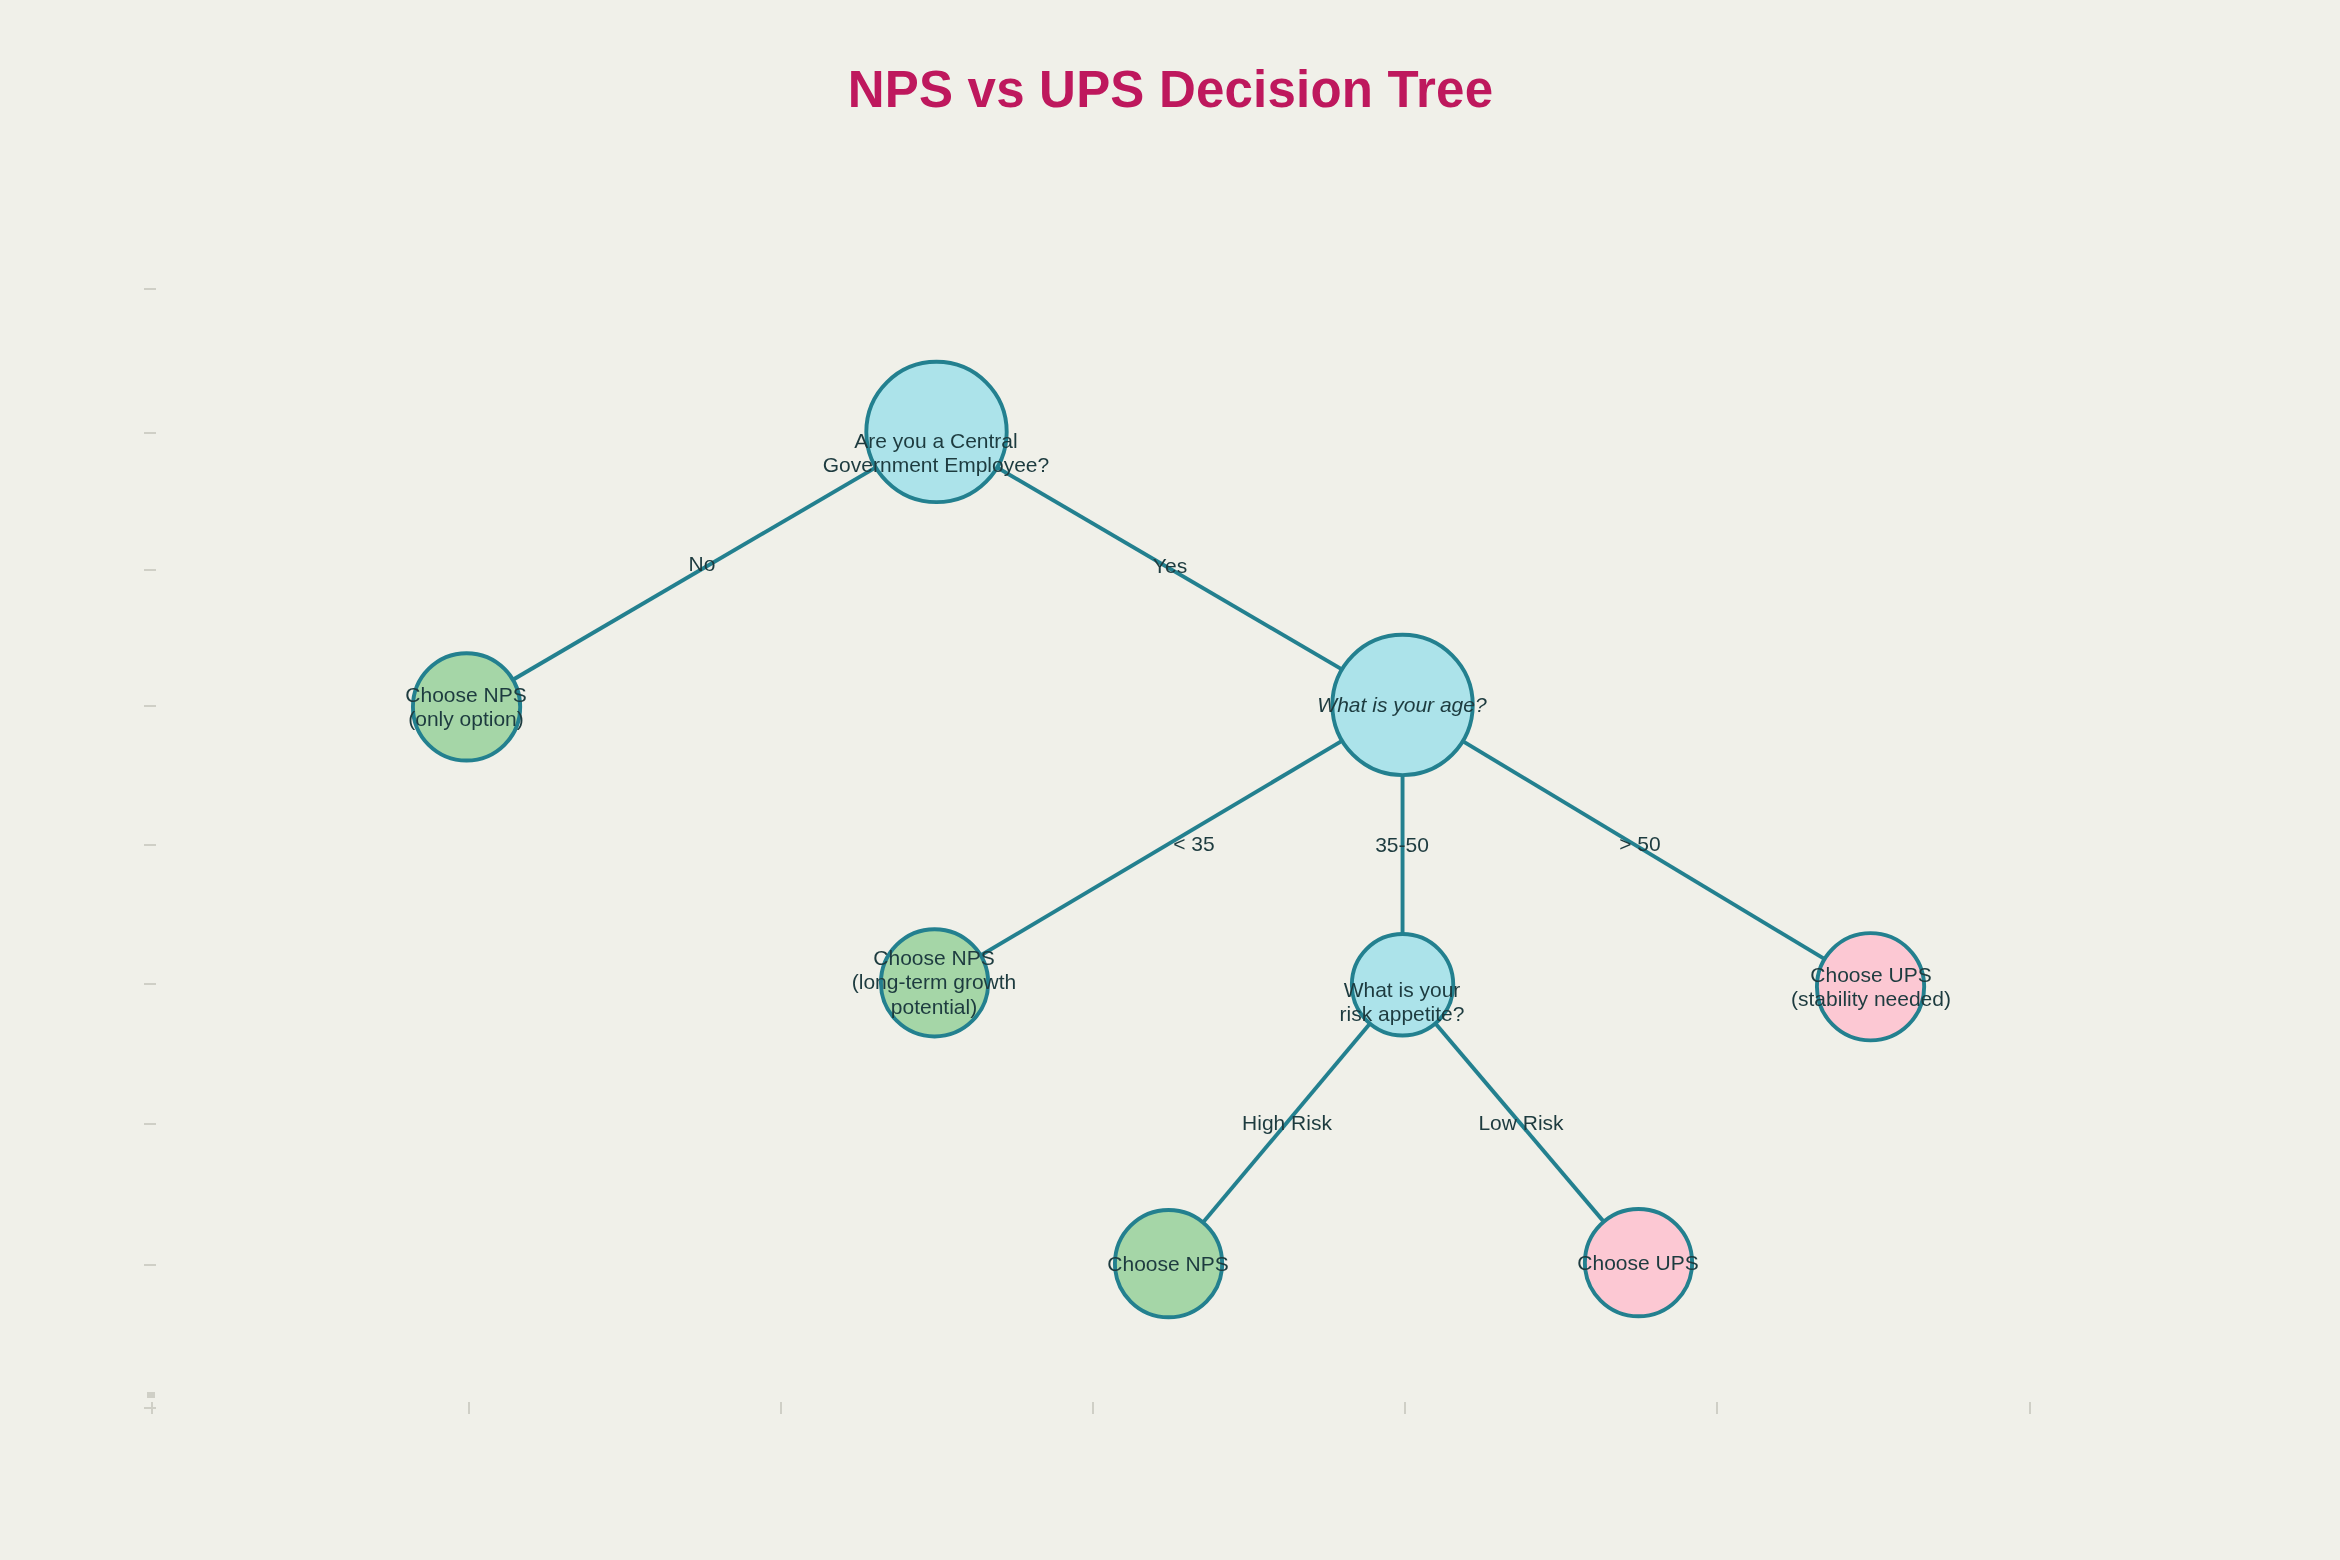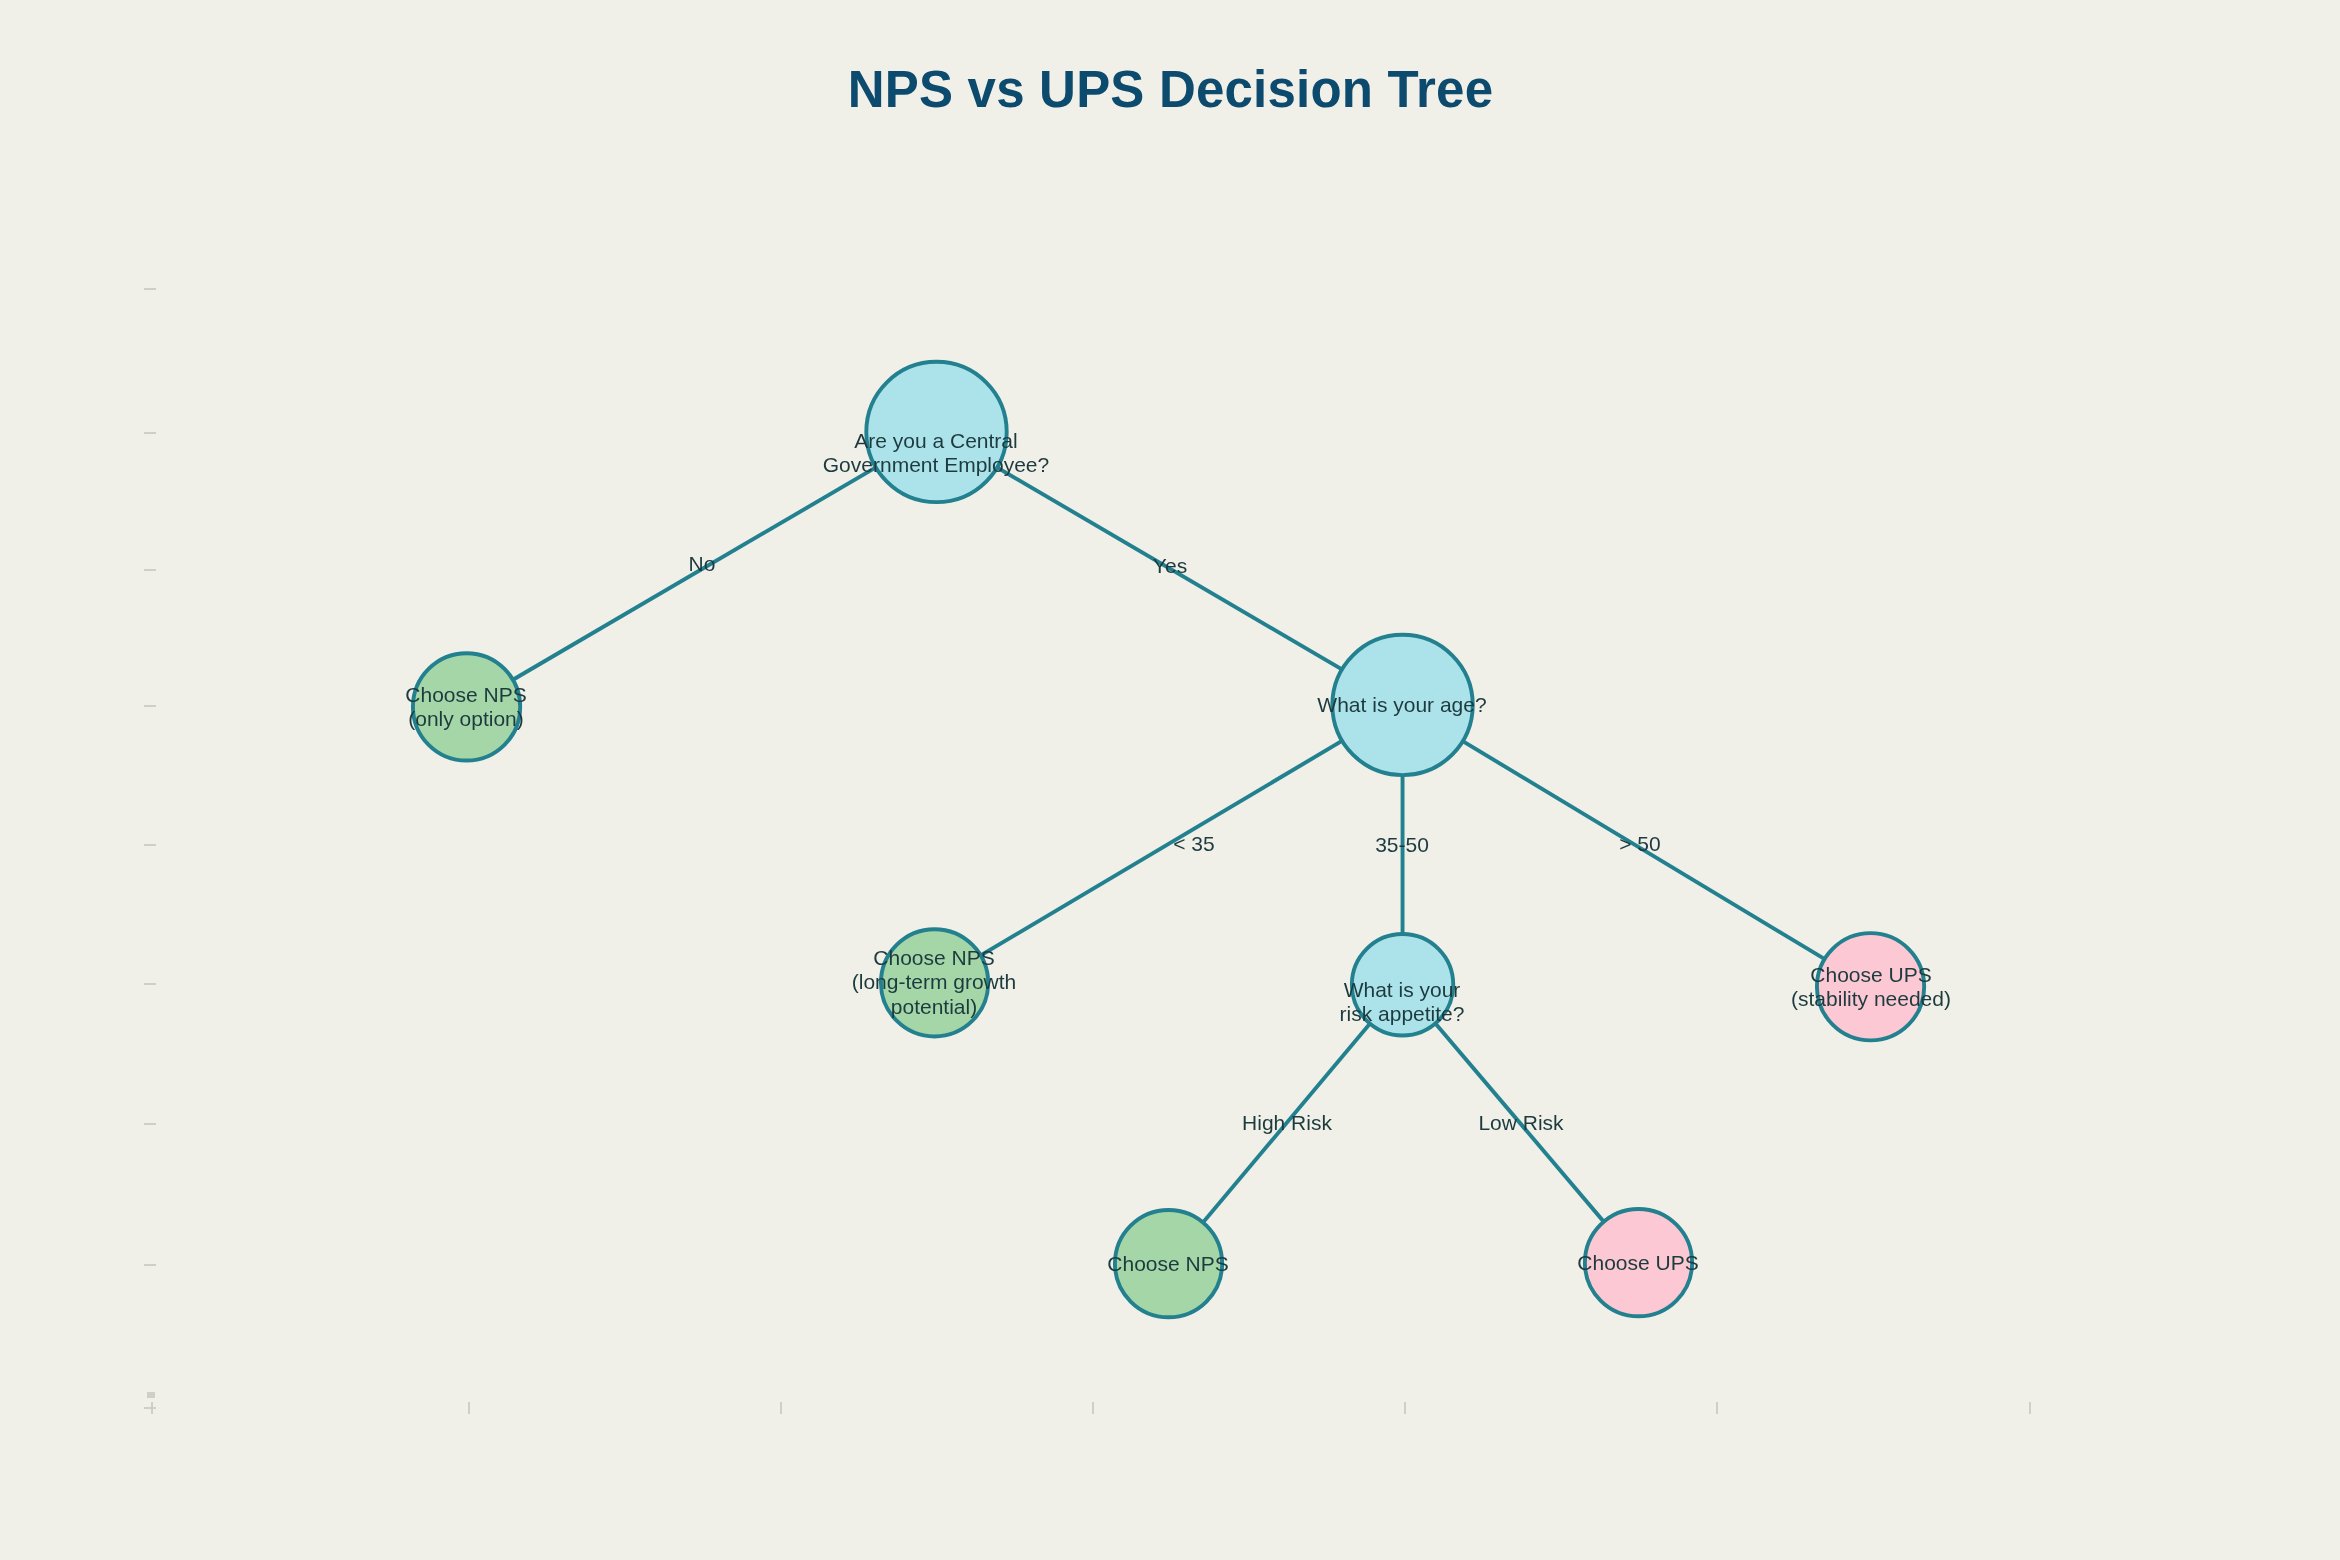--- a/index.html
+++ b/index.html
@@ -21,21 +21,21 @@
     height: 1560px;
   }
   #title {
     position: absolute;
     top: 60px;
     left: 0;
     width: 2341px;
     text-align: center;
     font-size: 51px;
     font-weight: bold;
-    color: #0c4a6e;
+    color: #be185d;
     letter-spacing: 0.2px;
     white-space: nowrap;
   }
   .node-label {
     position: absolute;
     text-align: center;
     color: #1d3b3f;
     font-size: 21px;
     line-height: 24.4px;
     white-space: pre;
@@ -97,21 +97,21 @@
         <circle cx="1438" cy="1010" r="52" fill="#ace3ea" stroke="#23808f" stroke-width="4"></circle>
         <circle cx="1918" cy="1012" r="55" fill="#fcc8d3" stroke="#23808f" stroke-width="4"></circle>
         <circle cx="1198" cy="1296" r="55" fill="#a5d6a7" stroke="#23808f" stroke-width="4"></circle>
         <circle cx="1680" cy="1295" r="55" fill="#fcc8d3" stroke="#23808f" stroke-width="4"></circle>
       </g>
   </svg>
 
   <div id="labels-layer">
       <div class="node-label" style="left: 936px; top: 432px; margin-top: 21px;"><div>Are you a Central</div><div>Government Employee?</div></div>
       <div class="node-label" style="left: 466px; top: 707px;"><div>Choose NPS</div><div>(only option)</div></div>
-      <div class="node-label" style="left: 1402px; top: 705px;"><div>What is your age?</div></div>
+      <div class="node-label" style="left: 1402px; top: 705px; font-style: italic;"><div>What is your age?</div></div>
       <div class="node-label" style="left: 934px; top: 983px;"><div>Choose NPS</div><div>(long-term growth</div><div>potential)</div></div>
       <div class="node-label" style="left: 1402px; top: 1002px;"><div>What is your</div><div>risk appetite?</div></div>
       <div class="node-label" style="left: 1871px; top: 987px;"><div>Choose UPS</div><div>(stability needed)</div></div>
       <div class="node-label" style="left: 1168px; top: 1264px;"><div>Choose NPS</div></div>
       <div class="node-label" style="left: 1638px; top: 1263px;"><div>Choose UPS</div></div>
       <div class="edge-label" style="left: 702px; top: 564px; text-align: right;">No</div>
       <div class="edge-label" style="left: 1170px; top: 566px;">Yes</div>
       <div class="edge-label" style="left: 1170px; top: 844px; margin-left: 24px;">&lt; 35</div>
       <div class="edge-label" style="left: 1402px; top: 845px;">35-50</div>
       <div class="edge-label" style="left: 1640px; top: 844px; text-align: right;">&gt; 50</div>

